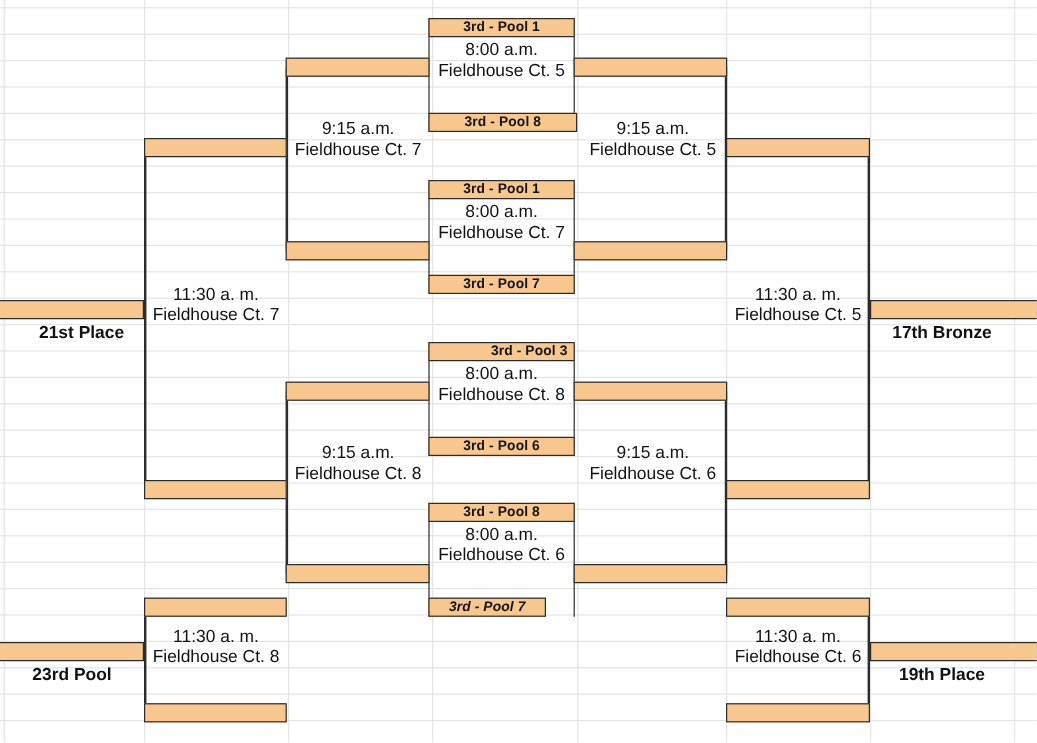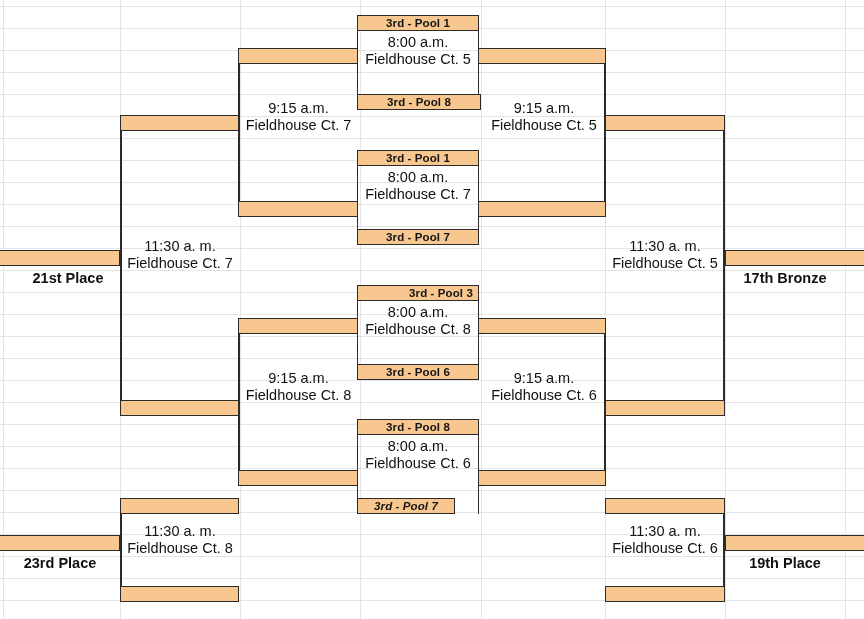--- a/index.html
+++ b/index.html
@@ -233,21 +233,21 @@
   <div class="label place-label" style="left:725px; top:270px; width:120px;">17th Bronze</div>
 
   <div class="bar" style="left:120px; top:498px; width:119px; height:16px;"></div>
   <div class="bar" style="left:120px; top:586px; width:119px; height:16px;"></div>
   <div class="vstem" style="left:120px; top:506px; height:88px;"></div>
   <div class="label game-label" style="left:120px; top:523px; width:120px;">
     <span class="lrow">11:30 a. m.</span>
     <span class="lrow">Fieldhouse Ct. 8</span>
   </div>
   <div class="bar" style="left:-2px; top:535px; width:122px; height:16px;"></div>
-  <div class="label place-label" style="left:0px; top:555px; width:120px;">23rd Place</div>
+  <div class="label place-label" style="left:0px; top:555px; width:120px;">23rd Pool</div>
 
   <div class="bar" style="left:605px; top:498px; width:120px; height:16px;"></div>
   <div class="bar" style="left:605px; top:586px; width:120px; height:16px;"></div>
   <div class="vstem" style="left:723px; top:506px; height:88px;"></div>
   <div class="label game-label" style="left:605px; top:523px; width:120px;">
     <span class="lrow">11:30 a. m.</span>
     <span class="lrow">Fieldhouse Ct. 6</span>
   </div>
   <div class="bar" style="left:725px; top:535px; width:140px; height:16px;"></div>
   <div class="label place-label" style="left:725px; top:555px; width:120px;">19th Place</div>

